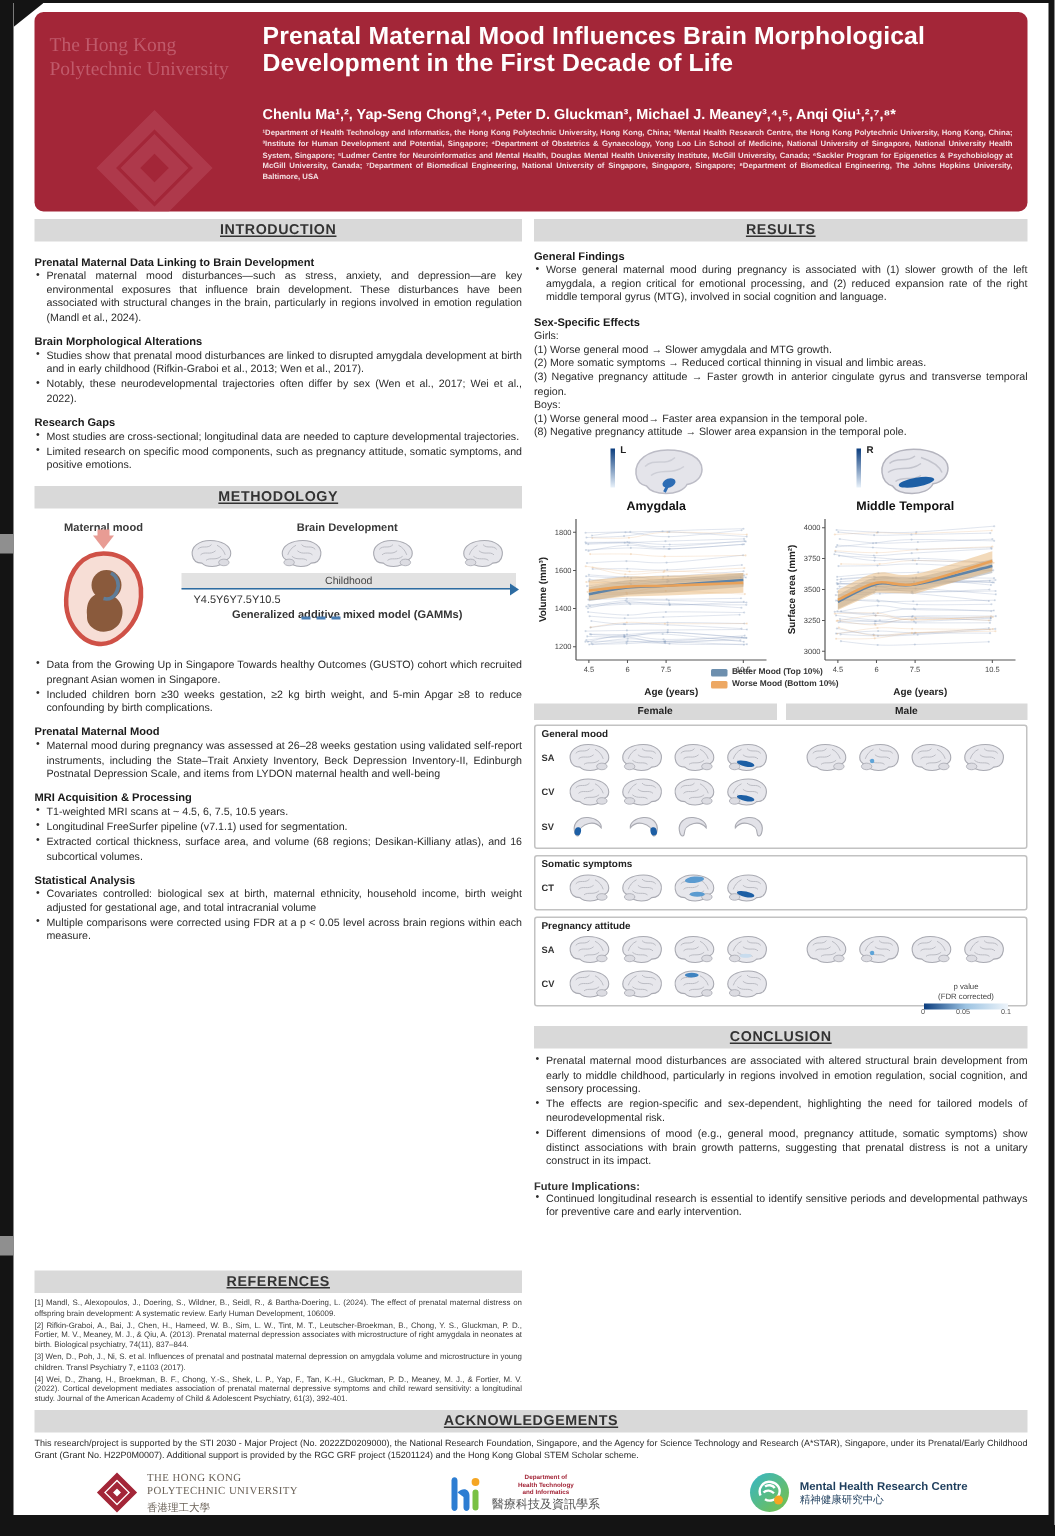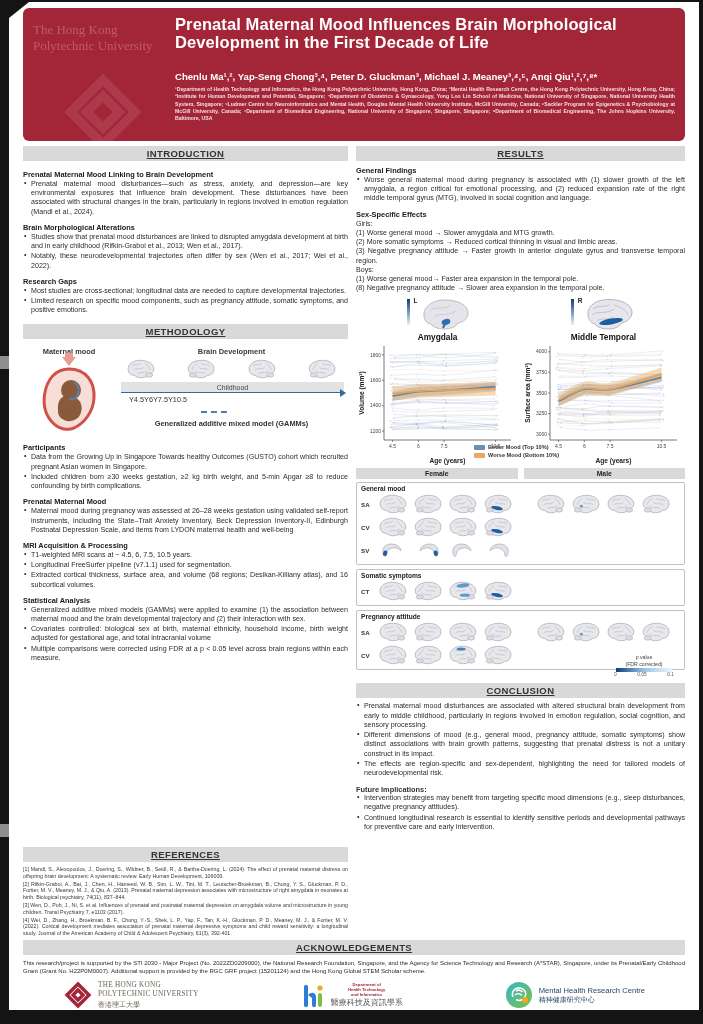--- a/index.html
+++ b/index.html
@@ -33,21 +33,21 @@
   .mm-arrow::before{content:"";position:absolute;left:-4px;top:-13px;width:8px;height:5px;background:#e89c94}
   .bd-right{flex:1;text-align:center;position:relative}
   .bd-label{font-size:7.4px;color:#3a3a3a;font-weight:bold;margin-bottom:2px}
   .bd-brains{display:flex;justify-content:space-between;padding:0 10px}
   .bd-bar{position:relative;background:#e2e2e2;height:11px;margin:2px 4px 0 6px;display:flex;align-items:center;justify-content:center}
   .bd-bar-lbl{font-size:7px;color:#444}
   .bd-axis{position:absolute;left:0;right:-2px;bottom:-1px;height:2px}
   .bd-axis .line{position:absolute;left:0;right:6px;top:0;border-top:1.4px solid #2d6ca2}
   .bd-axis .head{position:absolute;right:0;top:-3px;width:0;height:0;border-left:6px solid #2d6ca2;border-top:4px solid transparent;border-bottom:4px solid transparent}
   .bd-ticks{display:flex;justify-content:flex-start;padding:2px 14px 0 14px;font-size:7.3px;color:#333}
-  .bd-cap{font-size:7.4px;font-weight:bold;color:#333;margin-top:15px}
+  .bd-cap{font-size:7.4px;font-weight:bold;color:#333;margin-top:1px}
   .dash-link{position:absolute;left:86px;top:64px;width:26px;border-top:2px dashed #4a7fb5}
   
   .brainfig-row{display:flex;justify-content:space-around;margin-top:4px}
   .bf{display:flex;align-items:flex-start;gap:2px}
   .bf-lab{font-size:6.5px;font-weight:bold;color:#222}
   .charts-row{display:flex;justify-content:space-between;margin-top:1px}
   .chart-col{width:163px;text-align:center}
   .chart-title{font-size:8.3px;font-weight:bold;color:#111}
   .legend{display:flex;flex-direction:column;gap:2px;align-items:flex-start;margin:-26px 0 4px 118px;position:relative;z-index:2}
   .leg-item{display:flex;align-items:center;gap:3px}
@@ -74,21 +74,21 @@
   .future-h{font-weight:bold;font-size:7.4px;margin-top:6px}
   
   .ack{padding:0 14px;margin-top:2px}
   .ack-text{font-size:6px;line-height:1.35;text-align:justify;color:#2b2b2b;margin-top:2px}
   .logos{display:flex;align-items:center;justify-content:space-between;padding:5px 40px 0 40px}
   .logo-blk{display:flex;align-items:center;gap:5px}
   .polyu-tx1{font-size:7.2px;color:#6b6258;letter-spacing:.3px;line-height:1.25;font-family:"Liberation Serif",serif}
   .polyu-cn{font-size:7px;color:#6b6258;margin-top:1px}
   .hti-en{font-size:4.2px;color:#a32638;font-weight:bold;line-height:1.2;text-align:center}
   .hti-cn{font-size:8px;color:#555;font-family:"Liberation Serif",serif}
-  .mhrc-en{font-size:7.6px;color:#1d3d5c;font-weight:normal}
+  .mhrc-en{font-size:7.6px;color:#1d3d5c;font-weight:bold}
   .mhrc-cn{font-size:7px;color:#1d3d5c}
   svg text{font-family:"Liberation Sans",sans-serif}
 </style>
 </head>
 <body>
 
 <div class="poster">
 
   <div class="hdr">
     <div class="hdr-watermark">
@@ -105,21 +105,21 @@
       <div class="hdr-title">Prenatal Maternal Mood Influences Brain Morphological Development in the First Decade of Life</div>
       <div class="hdr-authors">Chenlu Ma¹,², Yap-Seng Chong³,⁴, Peter D. Gluckman³, Michael J. Meaney³,⁴,⁵, Anqi Qiu¹,²,⁷,⁸*</div>
       <div class="hdr-affil">¹Department of Health Technology and Informatics, the Hong Kong Polytechnic University, Hong Kong, China; ²Mental Health Research Centre, the Hong Kong Polytechnic University, Hong Kong, China; ³Institute for Human Development and Potential, Singapore; ⁴Department of Obstetrics &amp; Gynaecology, Yong Loo Lin School of Medicine, National University of Singapore, National University Health System, Singapore; ⁵Ludmer Centre for Neuroinformatics and Mental Health, Douglas Mental Health University Institute, McGill University, Canada; ⁶Sackler Program for Epigenetics &amp; Psychobiology at McGill University, Canada; ⁷Department of Biomedical Engineering, National University of Singapore, Singapore, Singapore; ⁸Department of Biomedical Engineering, The Johns Hopkins University, Baltimore, USA</div>
     </div>
   </div>
 
   <div class="cols">
 
     <div class="col">
       <div class="secbar"><span>INTRODUCTION</span></div>
-      <div class="h">Prenatal Maternal Mood Linking to Brain Development</div>
+      <div class="h">Prenatal Maternal Data Linking to Brain Development</div>
       <div class="b bul">Prenatal maternal mood disturbances—such as stress, anxiety, and depression—are key environmental exposures that influence brain development. These disturbances have been associated with structural changes in the brain, particularly in regions involved in emotion regulation (Mandl et al., 2024).</div>
       <div class="h">Brain Morphological Alterations</div>
       <div class="b bul">Studies show that prenatal mood disturbances are linked to disrupted amygdala development at birth and in early childhood (Rifkin-Graboi et al., 2013; Wen et al., 2017).</div>
       <div class="b bul">Notably, these neurodevelopmental trajectories often differ by sex (Wen et al., 2017; Wei et al., 2022).</div>
       <div class="h">Research Gaps</div>
       <div class="b bul">Most studies are cross-sectional; longitudinal data are needed to capture developmental trajectories.</div>
       <div class="b bul">Limited research on specific mood components, such as pregnancy attitude, somatic symptoms, and positive emotions.</div>
 
       <div class="secbar" style="margin-top:8px"><span>METHODOLOGY</span></div>
 
@@ -189,31 +189,29 @@
           <div class="bd-ticks">
             <span>Y4.5</span>
             <span>Y6</span>
             <span>Y7.5</span>
             <span>Y10.5</span>
           </div>
           <div class="bd-cap">Generalized additive mixed model (GAMMs)</div>
         </div>
       </div>
 
-      <div class="h">Participants</div>
       <div class="b bul">Data from the Growing Up in Singapore Towards healthy Outcomes (GUSTO) cohort which recruited pregnant Asian women in Singapore.</div>
       <div class="b bul">Included children born ≥30 weeks gestation, ≥2 kg birth weight, and 5-min Apgar ≥8 to reduce confounding by birth complications.</div>
       <div class="h">Prenatal Maternal Mood</div>
       <div class="b bul">Maternal mood during pregnancy was assessed at 26–28 weeks gestation using validated self-report instruments, including the State–Trait Anxiety Inventory, Beck Depression Inventory-II, Edinburgh Postnatal Depression Scale, and items from LYDON maternal health and well-being</div>
       <div class="h">MRI Acquisition &amp; Processing</div>
       <div class="b bul">T1-weighted MRI scans at ~ 4.5, 6, 7.5, 10.5 years.</div>
       <div class="b bul">Longitudinal FreeSurfer pipeline (v7.1.1) used for segmentation.</div>
       <div class="b bul">Extracted cortical thickness, surface area, and volume (68 regions; Desikan-Killiany atlas), and 16 subcortical volumes.</div>
       <div class="h">Statistical Analysis</div>
-      <div class="b bul">Generalized additive mixed models (GAMMs) were applied to examine (1) the association between maternal mood and the brain developmental trajectory and (2) their interaction with sex.</div>
       <div class="b bul">Covariates controlled: biological sex at birth, maternal ethnicity, household income, birth weight adjusted for gestational age, and total intracranial volume</div>
       <div class="b bul">Multiple comparisons were corrected using FDR at a p &lt; 0.05 level across brain regions within each measure.</div>
 
       <div class="refs-block">
         <div class="secbar"><span>REFERENCES</span></div>
         <div class="ref">[1] Mandl, S., Alexopoulos, J., Doering, S., Wildner, B., Seidl, R., &amp; Bartha-Doering, L. (2024). The effect of prenatal maternal distress on offspring brain development: A systematic review. Early Human Development, 106009.</div>
         <div class="ref">[2] Rifkin-Graboi, A., Bai, J., Chen, H., Hameed, W. B., Sim, L. W., Tint, M. T., Leutscher-Broekman, B., Chong, Y. S., Gluckman, P. D., Fortier, M. V., Meaney, M. J., &amp; Qiu, A. (2013). Prenatal maternal depression associates with microstructure of right amygdala in neonates at birth. Biological psychiatry, 74(11), 837–844.</div>
         <div class="ref">[3] Wen, D., Poh, J., Ni, S. et al. Influences of prenatal and postnatal maternal depression on amygdala volume and microstructure in young children. Transl Psychiatry 7, e1103 (2017).</div>
         <div class="ref">[4] Wei, D., Zhang, H., Broekman, B. F., Chong, Y.-S., Shek, L. P., Yap, F., Tan, K.-H., Gluckman, P. D., Meaney, M. J., &amp; Fortier, M. V. (2022). Cortical development mediates association of prenatal maternal depressive symptoms and child reward sensitivity: a longitudinal study. Journal of the American Academy of Child &amp; Adolescent Psychiatry, 61(3), 392-401.</div>
       </div>
@@ -1135,24 +1133,23 @@
           <div class="pv-ticks">
             <span>0</span>
             <span>0.05</span>
             <span>0.1</span>
           </div>
         </div>
       </div>
 
       <div class="secbar" style="margin-top:4px"><span>CONCLUSION</span></div>
       <div class="b bul">Prenatal maternal mood disturbances are associated with altered structural brain development from early to middle childhood, particularly in regions involved in emotion regulation, social cognition, and sensory processing.</div>
+      <div class="b bul">The effects are region-specific and sex-dependent, highlighting the need for tailored models of neurodevelopmental risk.</div>
       <div class="b bul">Different dimensions of mood (e.g., general mood, pregnancy attitude, somatic symptoms) show distinct associations with brain growth patterns, suggesting that prenatal distress is not a unitary construct in its impact.</div>
-      <div class="b bul">The effects are region-specific and sex-dependent, highlighting the need for tailored models of neurodevelopmental risk.</div>
       <div class="future-h">Future Implications:</div>
-      <div class="b bul">Intervention strategies may benefit from targeting specific mood dimensions (e.g., sleep disturbances, negative pregnancy attitudes).</div>
       <div class="b bul">Continued longitudinal research is essential to identify sensitive periods and developmental pathways for preventive care and early intervention.</div>
     </div>
   </div>
 
   <div class="ack">
     <div class="secbar"><span>ACKNOWLEDGEMENTS</span></div>
     <div class="ack-text">This research/project is supported by the STI 2030 - Major Project (No. 2022ZD0209000), the National Research Foundation, Singapore, and the Agency for Science Technology and Research (A*STAR), Singapore, under its Prenatal/Early Childhood Grant (Grant No. H22P0M0007). Additional support is provided by the RGC GRF project (15201124) and the Hong Kong Global STEM Scholar scheme.</div>
     <div class="logos">
       <div class="logo-blk">
         <svg width="30" height="30" viewBox="0 0 30 30">

